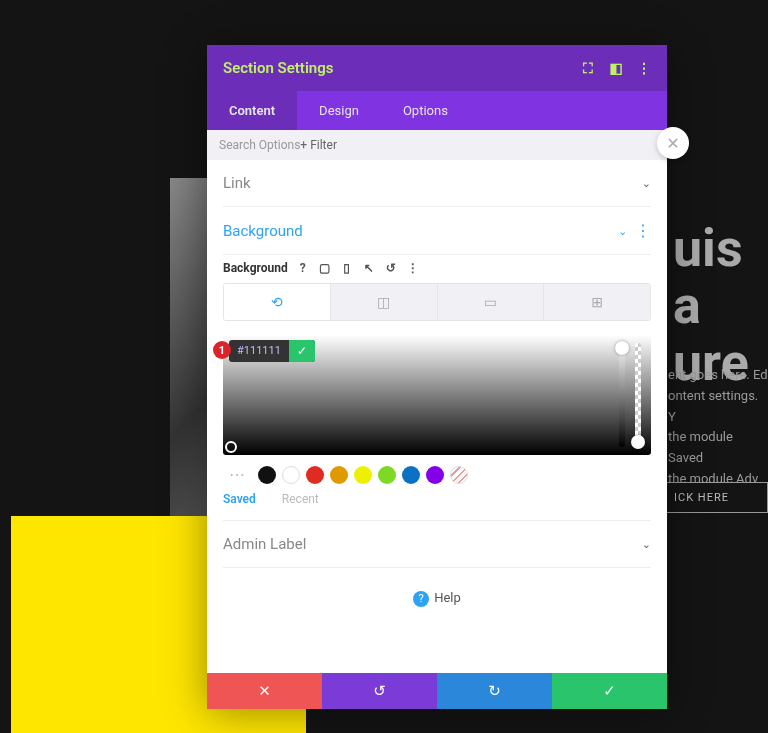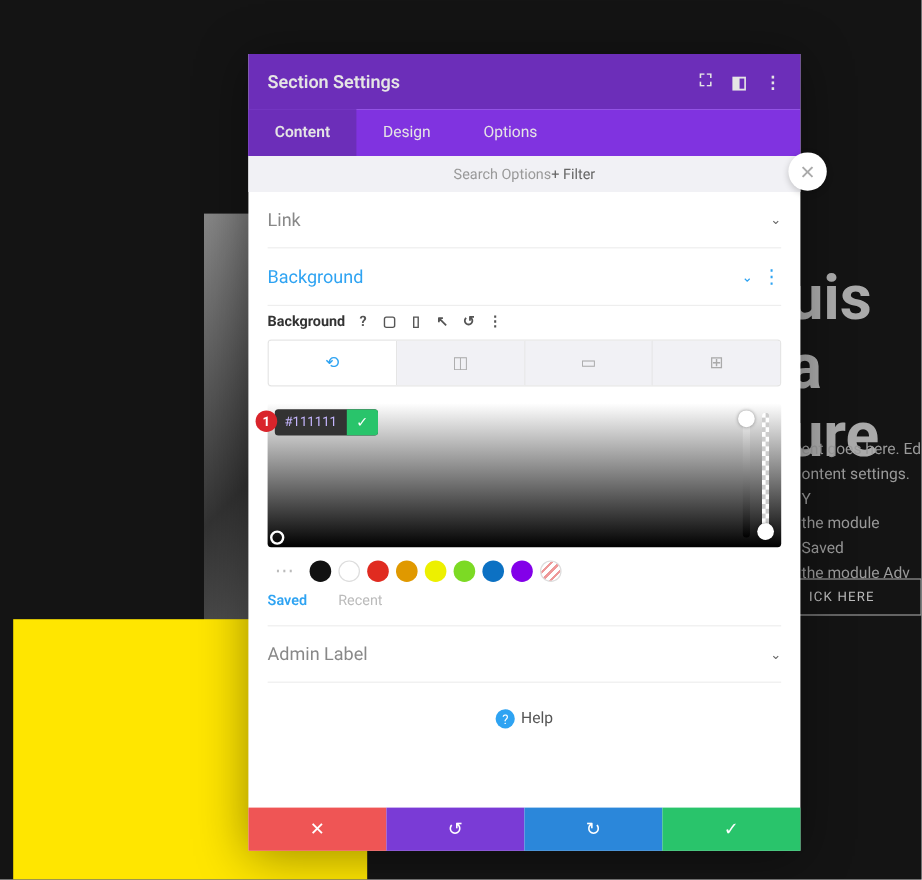--- a/index.html
+++ b/index.html
@@ -19,21 +19,21 @@
 }
 .bg-image {
   position: absolute;
   left: 170px; top: 178px;
   width: 230px; height: 424px;
   background: linear-gradient(135deg, #888 0%, #333 40%, #666 70%, #222 100%);
   filter: grayscale(100%);
 }
 .bg-text {
   position: absolute;
-  right: 16px; top: 220px;
+  right: 0; top: 220px;
   width: 95px;
   color: #aaa;
   font-size: 52px;
   font-weight: 700;
   line-height: 1.1;
 }
 .bg-para {
   position: absolute;
   right: 0; top: 365px;
   width: 100px;
@@ -55,21 +55,21 @@
   left: 207px; top: 45px;
   width: 460px;
   height: 664px;
   background: #fff;
   box-shadow: 0 4px 40px rgba(0,0,0,0.4);
   display: flex;
   flex-direction: column;
 }
 .titlebar {
   background: #6c2eb9;
-  color: #e5e5e5;
+  color: #bef264;
   padding: 14px 16px;
   display: flex;
   align-items: center;
   justify-content: space-between;
   font-size: 15px;
   font-weight: 600;
 }
 .titlebar-icons { display: flex; gap: 14px; align-items: center; }
 .titlebar-icons span { width: 14px; height: 14px; display: inline-flex; align-items: center; justify-content: center; cursor: pointer; font-size: 14px; }
 .tabs {
@@ -89,21 +89,21 @@
   display: flex; align-items: center; justify-content: center;
   color: #aaa;
   font-size: 16px;
   box-shadow: 0 2px 6px rgba(0,0,0,0.2);
   cursor: pointer;
 }
 .searchbar {
   background: #f1f1f5;
   padding: 8px 12px;
   display: flex;
-  justify-content: center;
+  justify-content: flex-start;
   align-items: center;
   font-size: 12px;
   color: #999;
 }
 .filter-btn {
   color: #666;
   font-size: 12px;
   cursor: pointer;
 }
 .body { flex: 1; overflow: auto; padding: 0 16px; }

